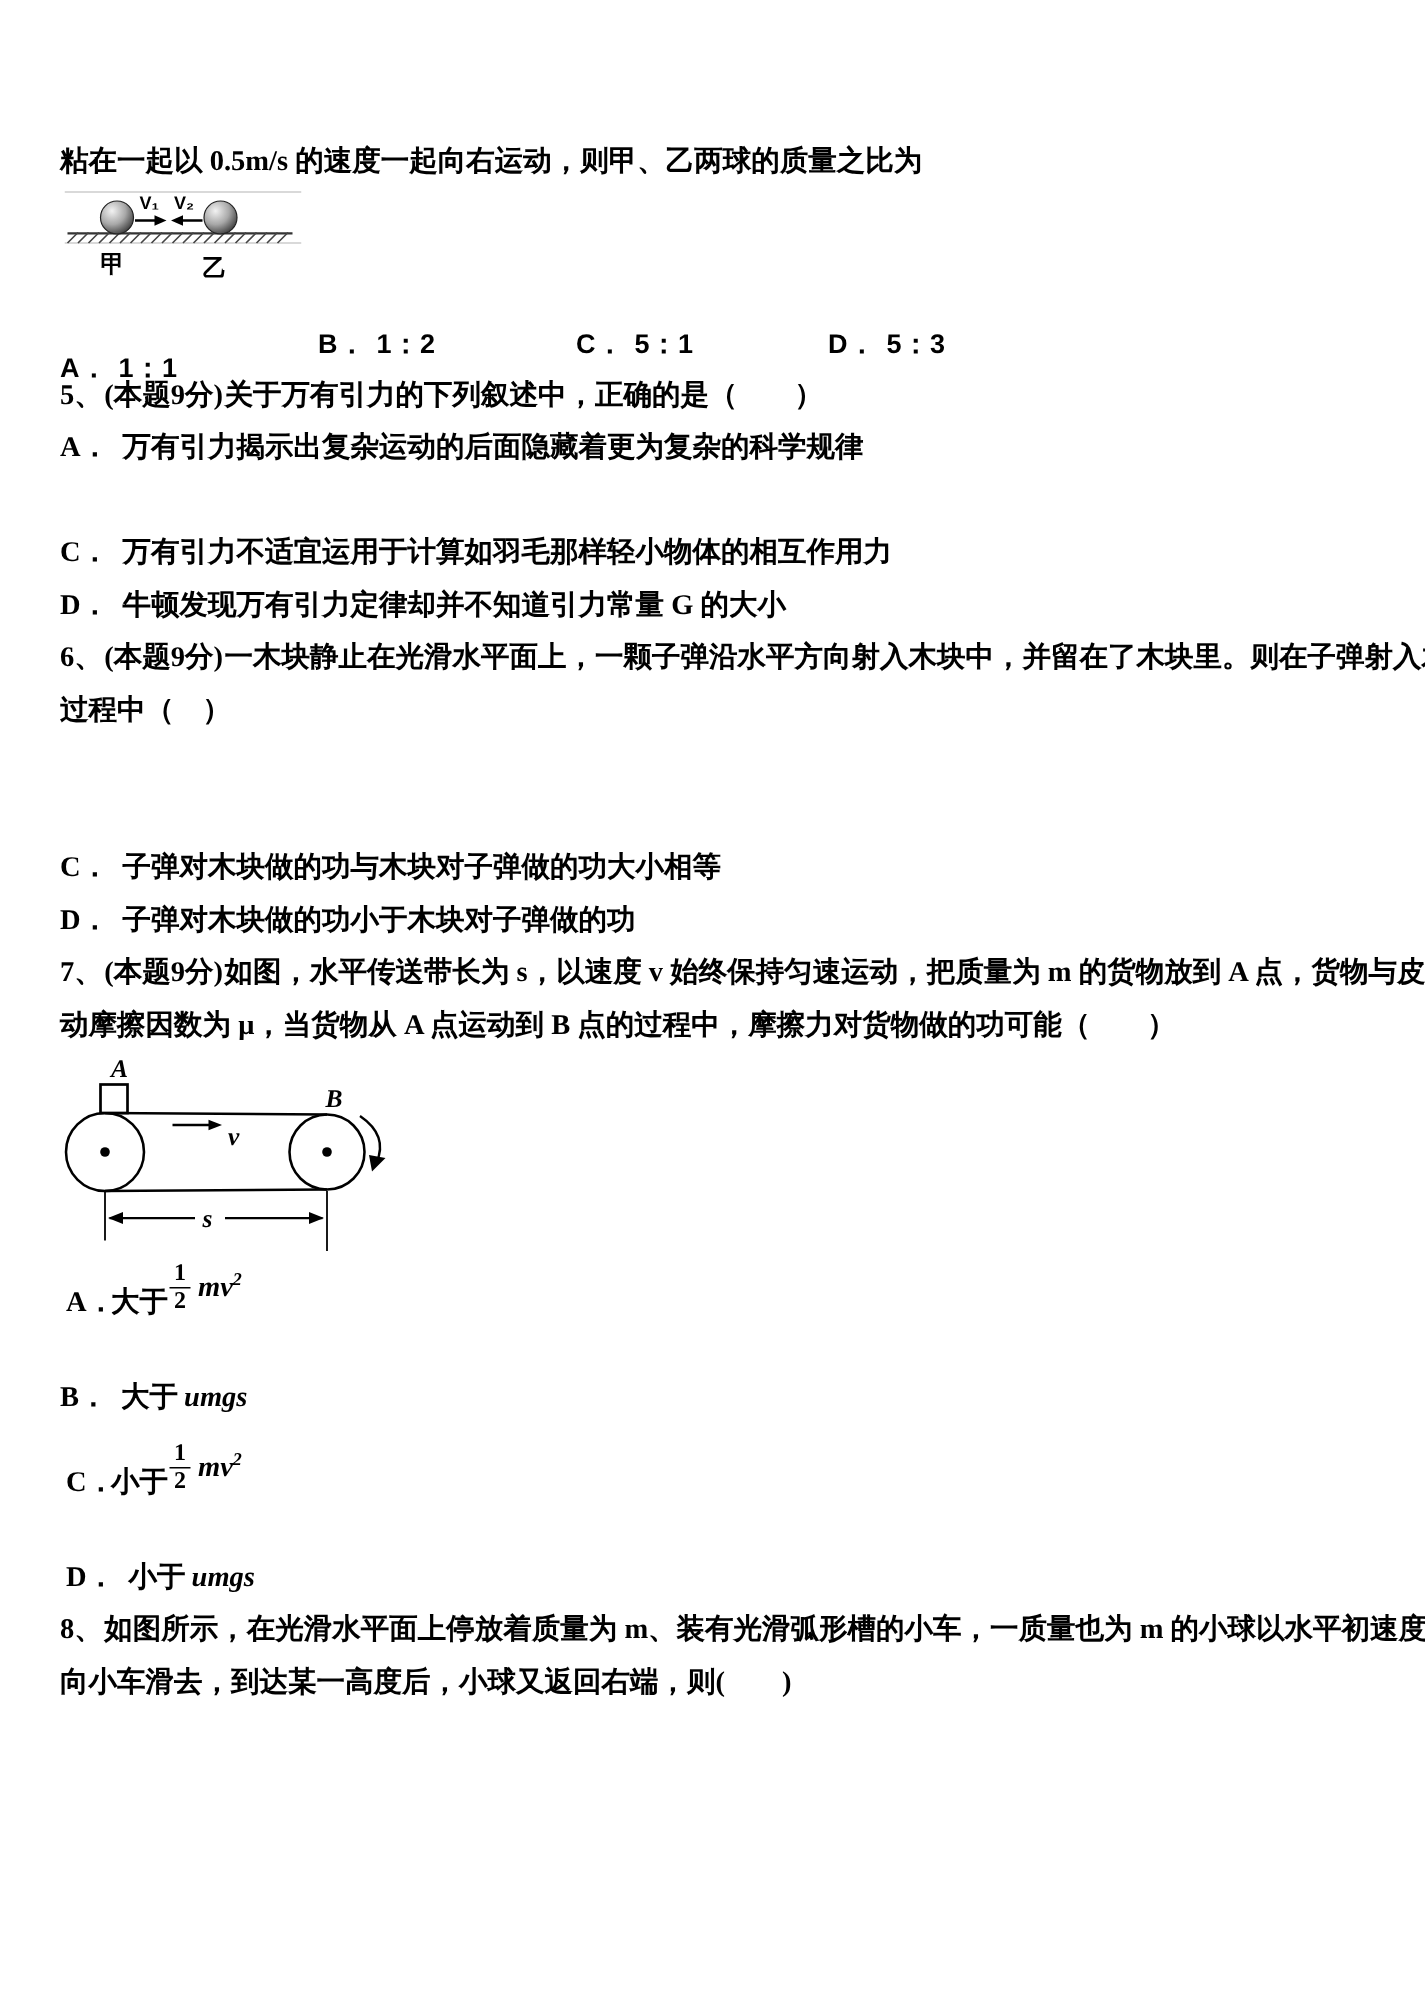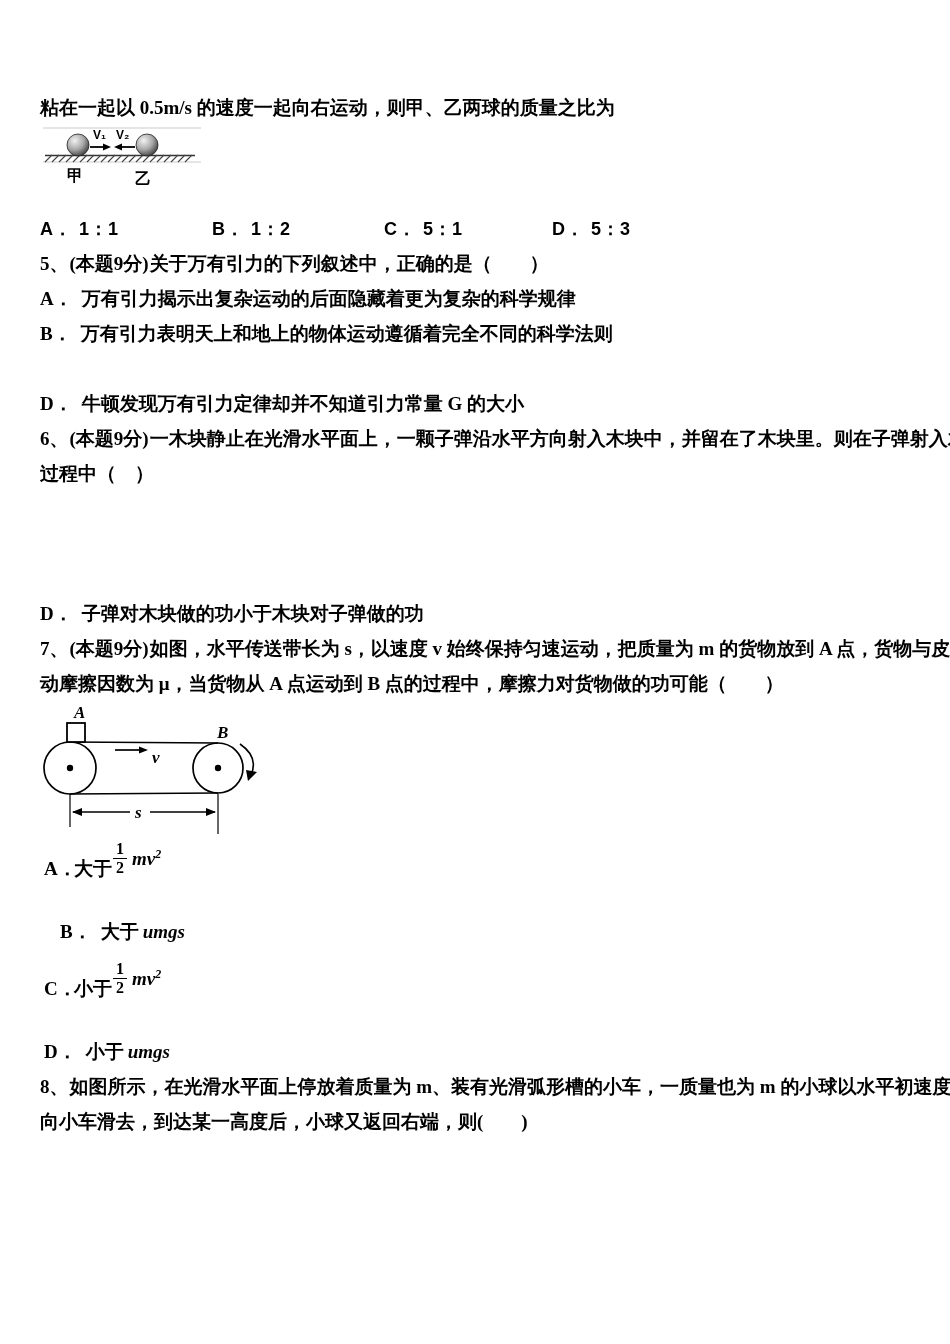--- a/index.html
+++ b/index.html
@@ -64,32 +64,33 @@
       <polygon points="68,21 60,17.5 60,24.5" fill="#000"></polygon>
       <line x1="92" y1="21" x2="76" y2="21" stroke="#000" stroke-width="1.8"></line>
       <polygon points="71,21 79,17.5 79,24.5" fill="#000"></polygon>
       <text x="50" y="13" font-size="12" font-family="Liberation Sans,DejaVu Sans,sans-serif">V₁</text>
       <text x="73" y="13" font-size="12" font-family="Liberation Sans,DejaVu Sans,sans-serif">V₂</text>
       <text x="32" y="55" font-size="16" text-anchor="middle" font-family="Liberation Sans,DejaVu Sans,sans-serif">甲</text>
       <text x="100" y="58" font-size="16" text-anchor="middle" font-family="Liberation Sans,DejaVu Sans,sans-serif">乙</text>
     </svg>
   </div>
 
-  <div class="introopt" style="left:40px;top:216px"><span class="olabel">A．</span><span>1：1</span></div>
+  <div class="introopt" style="left:40px;top:232px"><span class="olabel">A．</span><span>1：1</span></div>
   <div class="introopt" style="left:212px;top:216px"><span class="olabel">B．</span><span>1：2</span></div>
   <div class="introopt" style="left:384px;top:216px"><span class="olabel">C．</span><span>5：1</span></div>
   <div class="introopt" style="left:552px;top:216px"><span class="olabel">D．</span><span>5：3</span></div>
 
   <div class="tline" style="top:251px"><span class="qnum">5、</span><span class="qpoints">(本题9分)</span><span>关于万有引力的下列叙述中，正确的是（　　）</span></div>
   <div class="tline" style="top:286px"><span class="olabel">A．</span><span>万有引力揭示出复杂运动的后面隐藏着更为复杂的科学规律</span></div>
-  <div class="tline" style="top:321px"><span class="olabel">B．</span><span>万有引力表明天上和地上的物体运动遵循着完全不同的科学法则</span></div>
+  <div class="tline" style="top:356px"><span class="olabel">C．</span><span>万有引力不适宜运用于计算如羽毛那样轻小物体的相互作用力</span></div>
   <div class="tline" style="top:391px"><span class="olabel">D．</span><span>牛顿发现万有引力定律却并不知道引力常量 G 的大小</span></div>
 
   <div class="tline" style="top:426px"><span class="qnum">6、</span><span class="qpoints">(本题9分)</span><span>一木块静止在光滑水平面上，一颗子弹沿水平方向射入木块中，并留在了木块里。则在子弹射入木块的</span></div>
   <div class="tline" style="top:461px">过程中（　）</div>
+  <div class="tline" style="top:566px"><span class="olabel">C．</span><span>子弹对木块做的功与木块对子弹做的功大小相等</span></div>
   <div class="tline" style="top:601px"><span class="olabel">D．</span><span>子弹对木块做的功小于木块对子弹做的功</span></div>
 
   <div class="tline" style="top:636px"><span class="qnum">7、</span><span class="qpoints">(本题9分)</span><span>如图，水平传送带长为 s，以速度 v 始终保持匀速运动，把质量为 m 的货物放到 A 点，货物与皮带间的</span></div>
   <div class="tline" style="top:671px">动摩擦因数为 μ，当货物从 A 点运动到 B 点的过程中，摩擦力对货物做的功可能（　　）</div>
 
   <div class="diag" style="left:38px;top:700px;width:240px;height:140px">
     <svg width="240" height="140" viewBox="0 0 240 140">
       <circle cx="32" cy="68" r="26" fill="#fff" stroke="#000" stroke-width="1.7"></circle>
       <circle cx="180" cy="68" r="25" fill="#fff" stroke="#000" stroke-width="1.7"></circle>
       <circle cx="32" cy="68" r="3.2" fill="#000"></circle>
@@ -116,21 +117,21 @@
 
   <div class="q7row" style="top:840px">
     <span class="q7lbl">A．</span>
     <span class="q7cmp">大于</span>
     <span class="frac">
         <span class="num">1</span>
         <span class="den">2</span>
       </span>
     <span class="mv"><span>mv</span><sup>2</sup></span>
   </div>
-  <div class="tline" style="left:60px;top:919px"><span class="olabel">B．</span><span>大于</span><span class="umgs">umgs</span></div>
+  <div class="tline" style="left:40px;top:919px"><span class="olabel">B．</span><span>大于</span><span class="umgs">umgs</span></div>
   <div class="q7row" style="top:960px">
     <span class="q7lbl">C．</span>
     <span class="q7cmp">小于</span>
     <span class="frac">
         <span class="num">1</span>
         <span class="den">2</span>
       </span>
     <span class="mv"><span>mv</span><sup>2</sup></span>
   </div>
   <div class="tline" style="left:44px;top:1039px"><span class="olabel">D．</span><span>小于</span><span class="umgs">umgs</span></div>

